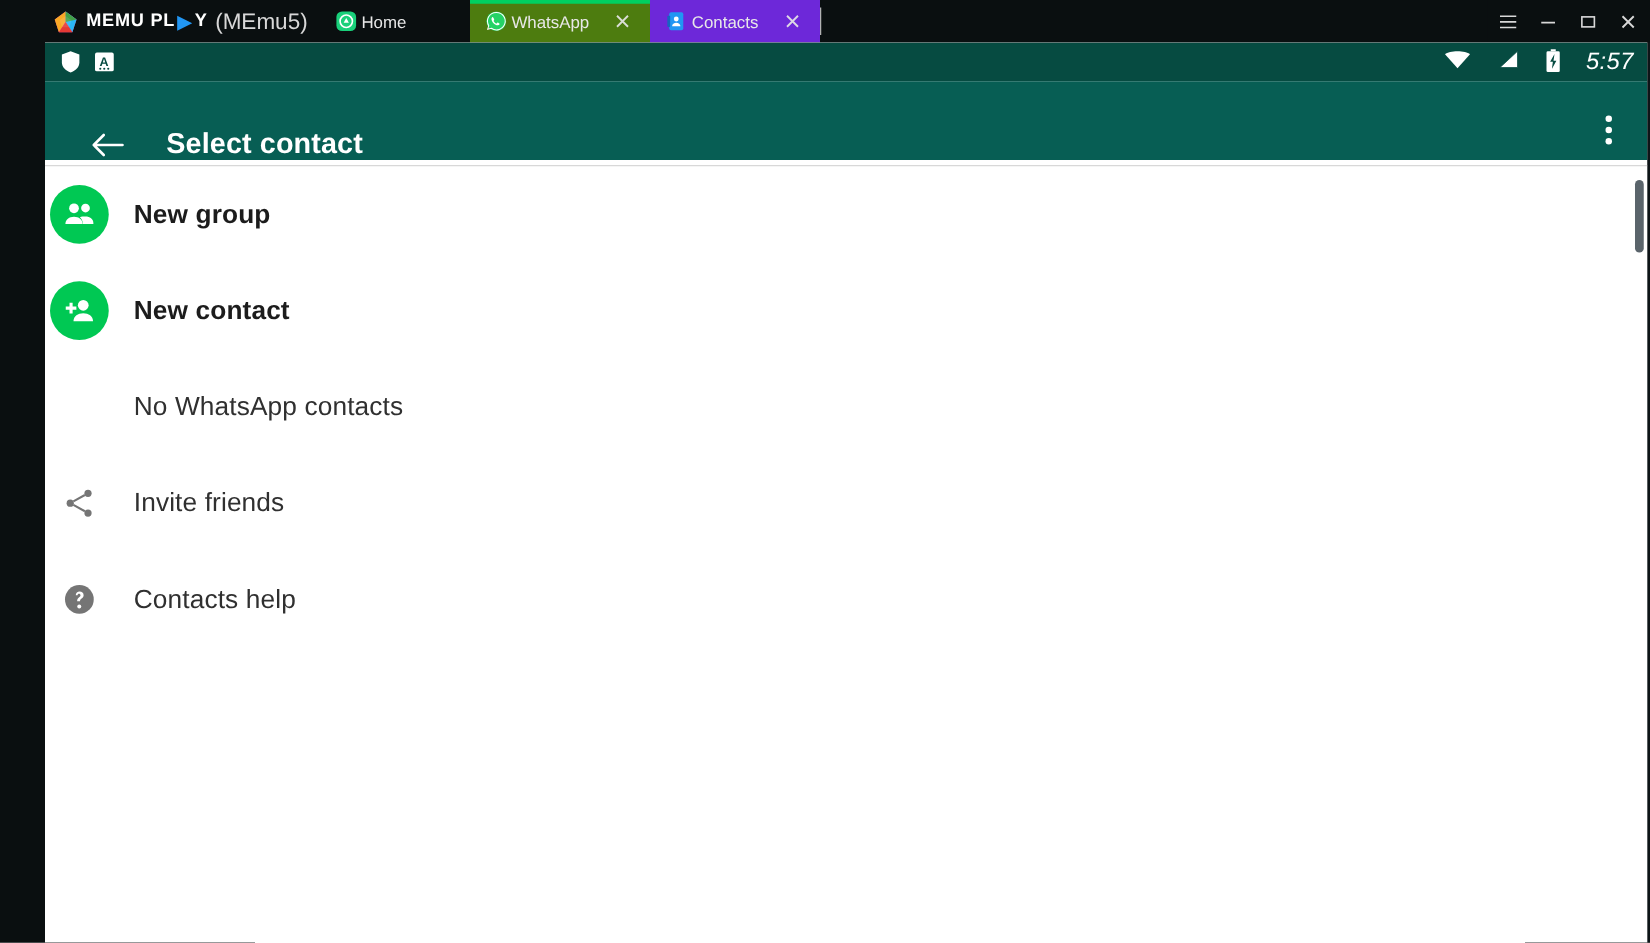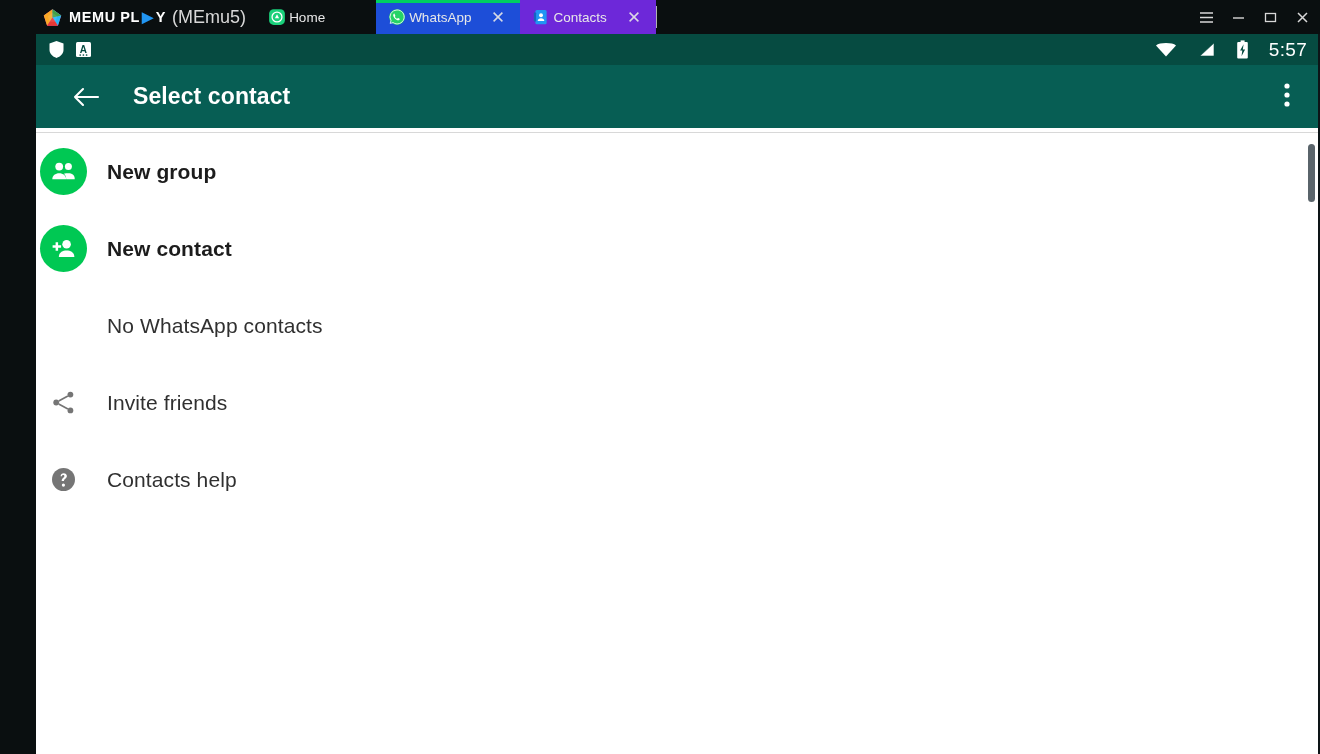--- a/index.html
+++ b/index.html
@@ -33,21 +33,21 @@
     letter-spacing: 0; margin-left: 4px;
   }
 
   .tab {
     display: flex; align-items: center; gap: 3px;
     padding: 0 14px 0 12px; position: relative;
     font-size: 13.5px; color: #e8e8e8; white-space: nowrap;
     min-width: 120px;
   }
   .tab.home { padding-right: 18px; }
-  .tab.active { background: #1d4ed8; }
+  .tab.active { background: #4d7c0f; }
   .tab.active::before {
     content: ""; position: absolute; left: 0; right: 0; top: 0;
     height: 3px; background: #00d060;
   }
   .tab.teal { background: #6d28d9; }
   .tab-icon { width: 18px; height: 18px; flex: 0 0 auto; }
   .tab-close {
     margin-left: 16px; width: 16px; height: 16px; opacity: 0.92;
     flex: 0 0 auto;
   }
@@ -65,26 +65,26 @@
   .android {
     position: absolute; left: 0; top: 34px; width: 1282px; height: 720px;
     background: #ffffff; overflow: hidden;
   }
   .statusbar {
     height: 31px; background: #064b41;
     display: flex; align-items: center;
     padding: 0 11px 0 12px; color: #ffffff;
   }
   .sb-left { display: flex; align-items: center; gap: 10px; }
-  .sb-right { margin-left: auto; display: flex; align-items: center; gap: 20px; }
+  .sb-right { margin-left: auto; display: flex; align-items: flex-start; gap: 20px; font-style: italic; }
   .sb-time { font-size: 19px; color: #ffffff; letter-spacing: .3px; }
 
   .appbar {
     height: 63px; background: #075e54;
-    display: flex; align-items: center; padding: 0 20px 0 36px;
+    display: flex; align-items: flex-end; padding: 0 20px 0 36px;
   }
   .appbar-title {
     font-size: 23px; font-weight: bold; color: #ffffff;
     margin-left: 33px; letter-spacing: .1px;
   }
   .appbar-overflow { margin-left: auto; padding: 6px 8px; }
 
   .list-wrap { position: relative; background: #ffffff; height: 626px; }
   .list-topline { height: 1px; background: #d8d8d8; margin-top: 4px; }
 

